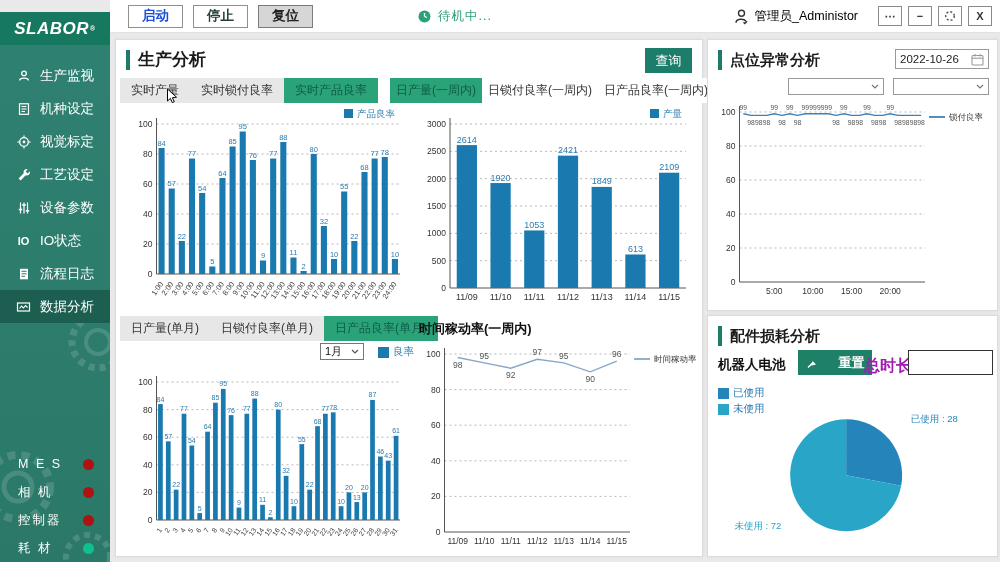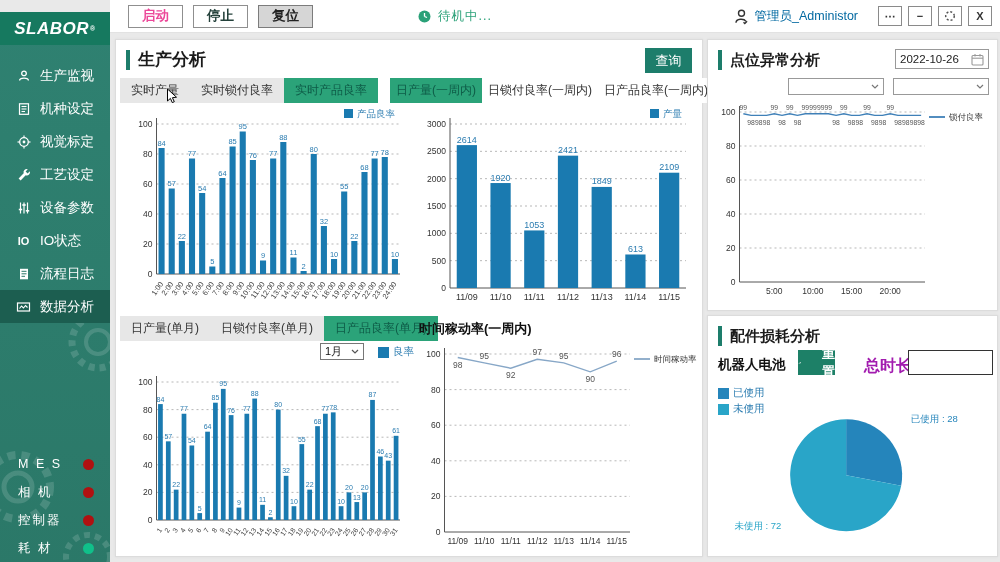--- a/index.html
+++ b/index.html
@@ -21,26 +21,26 @@
   .statusbox { position:absolute; bottom:12px; left:0; width:110px; z-index:2; }
   .status-row { display:flex; align-items:center; height:28px; padding:0 16px 0 18px; font-size:12.5px; letter-spacing:2px; }
   .status-row .lbl { flex:1; white-space:nowrap; }
   .dot { width:11px; height:11px; border-radius:50%; flex:none; }
 
   
   .topbar { position:absolute; left:110px; top:0; width:890px; height:33px; background:#fff;
     border-bottom:1px solid #e2e2e2; display:flex; align-items:center; z-index:4; }
   .tb-btn { width:55px; height:23px; border:1px solid #8f8f8f; background:#fff; font-size:13.5px; font-weight:bold;
     display:flex; align-items:center; justify-content:center; margin-right:10px; }
-  .tb-btn.start { color:#ec4899; margin-left:18px; }
+  .tb-btn.start { color:#1d4ed8; margin-left:18px; }
   .tb-btn.stop  { color:#24413b; }
   .tb-btn.reset { background:#d6d6d6; border-color:#7c7c7c; color:#222; }
   .machine-status { display:flex; align-items:center; margin-left:95px; color:#2aa178; font-size:12.5px; letter-spacing:1px; }
   .machine-status svg { margin-right:7px; }
-  .userbox { margin-left:auto; display:flex; align-items:center; font-size:12.5px; color:#0369a1; }
+  .userbox { margin-left:auto; display:flex; align-items:center; font-size:12.5px; color:#000000; }
   .userbox svg { margin-right:5px; }
   .winbtns { display:flex; margin-left:14px; margin-right:8px; }
   .win-btn { width:24px; height:20px; border:1px solid #8a8a8a; background:#fff; margin-left:6px; font-size:11px;
     color:#333; display:flex; align-items:center; justify-content:center; font-weight:bold; }
 
   
   .panel { position:absolute; background:#fff; border:1px solid #dcdcdc; box-shadow:0 0 3px rgba(0,0,0,.05); }
   #main-panel  { left:115px; top:39px; width:588px; height:518px; }
   #point-panel { left:707px; top:39px; width:291px; height:272px; }
   #parts-panel { left:707px; top:315px; width:291px; height:242px; }
@@ -71,21 +71,21 @@
   
   .date-box { position:absolute; right:8px; top:9px; width:94px; height:20px; border:1px solid #999; background:#fff;
     display:flex; align-items:center; justify-content:space-between; padding:0 4px; font-size:11.5px; color:#222; }
   .pp-select { position:absolute; top:38px; height:17px; width:96px; border:1px solid #999; background:#fff;
     display:flex; align-items:center; justify-content:flex-end; padding:0 4px; }
   .pp-select.s1 { right:113px; }
   .pp-select.s2 { right:8px; }
 
   
   .battery-label { position:absolute; left:10px; top:40px; font-size:13.5px; font-weight:bold; color:#111; }
-  .reset-btn { position:absolute; left:90px; top:34px; width:37px; height:25px; background:#1d8067; color:#fff;
+  .reset-btn { position:absolute; left:90px; top:34px; width:74px; height:25px; background:#1d8067; color:#fff;
     font-size:13px; font-weight:bold; display:flex; align-items:center; justify-content:center; gap:20px; border:none; }
   .duration-label { position:absolute; left:156px; top:40px; font-size:16px; font-weight:bold; color:#a21caf; }
   .duration-input { position:absolute; left:200px; top:34px; width:85px; height:25px; border:1.5px solid #333; background:#fff; }
   .pie-legend { position:absolute; left:10px; top:70px; font-size:10.5px; color:#2b7cb0; }
   .pie-legend .row { display:flex; align-items:center; margin-bottom:2px; }
   .pie-legend .sq { width:11px; height:11px; margin-right:4px; }
 
   .cursor { position:absolute; left:166px; top:88px; z-index:50; pointer-events:none; }
 </style>
 </head>

